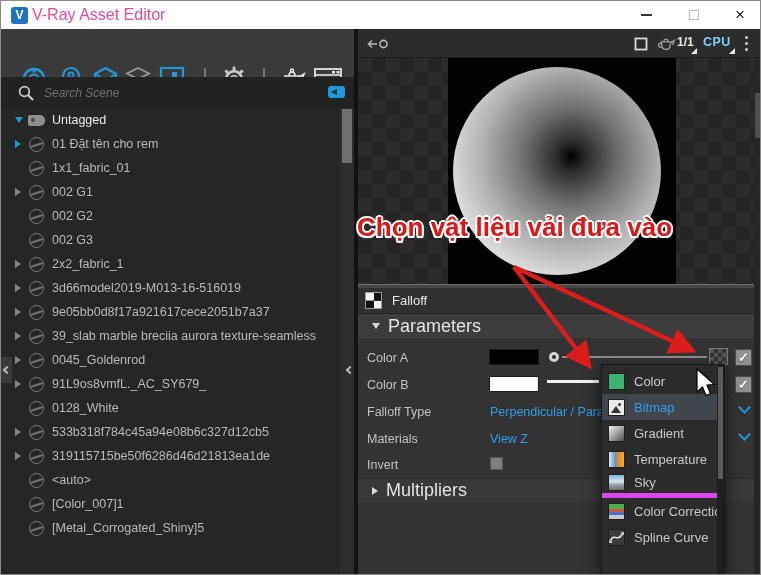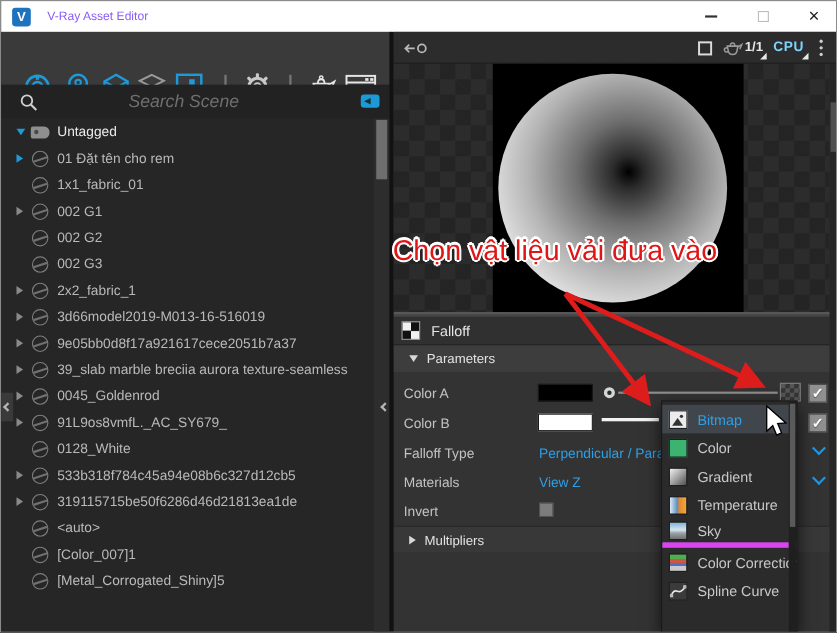--- a/index.html
+++ b/index.html
@@ -4,35 +4,35 @@
 <style>
   html,body{margin:0;padding:0;background:#555;}
   *{box-sizing:border-box;font-family:"Liberation Sans",sans-serif;}
   #app{position:relative;width:761px;height:575px;background:#333;overflow:hidden;border:1px solid #8a8a8a;}
   .abs{position:absolute;}
 
   
   #titlebar{left:0;top:0;width:761px;height:28px;background:#ffffff;display:flex;align-items:center;}
   #vray-logo{width:17px;height:17px;margin-left:10px;background:#1e73be;border-radius:3px;color:#fff;
     font-size:12px;font-weight:bold;display:flex;align-items:center;justify-content:center;}
-  #title-text{margin-left:15px;font-size:11px;color:#8b5cf6;}
+  #title-text{margin-left:4px;font-size:16px;color:#ec4899;}
   .winbtn{position:absolute;top:0;width:34px;height:27px;display:flex;align-items:center;justify-content:center;}
   #btn-min{left:628px;} #btn-min .bar{width:11px;height:2px;background:#333;}
   #btn-max{left:676px;} #btn-max .box{width:10px;height:10px;border:1px solid #bdbdbd;}
   #btn-close{left:722px;font-size:17px;color:#222;line-height:1;}
 
   
   #ltoolbar{left:0;top:28px;width:355px;height:48px;background:#3a3a3a;}
   .tbicon{position:absolute;top:37px;}
   .vsep{position:absolute;top:39px;width:2px;height:28px;background:#777;}
   .corner{position:absolute;width:0;height:0;border-left:6px solid transparent;border-bottom:6px solid #cfcfcf;}
 
   
   #searchrow{left:0;top:76px;width:353px;height:31px;background:#222222;display:flex;align-items:center;}
-  #search-input{background:transparent;border:none;outline:none;color:#bbb;font-style:italic;font-size:16px;width:250px;text-align:center;}
+  #search-input{background:transparent;border:none;outline:none;color:#bbb;font-style:italic;font-size:12px;width:250px;}
   #search-input::placeholder{color:#6f6f6f;font-style:italic;}
   #search-toggle{position:absolute;left:327px;top:85px;width:17px;height:12px;background:#1c9ad6;border-radius:3px;}
   #search-toggle:before{content:"";position:absolute;left:3px;top:2.5px;width:0;height:0;
     border-top:3.5px solid transparent;border-bottom:3.5px solid transparent;border-right:6px solid #15303e;}
 
   
   #tree{left:0;top:107px;width:353px;height:468px;background:#262626;overflow:hidden;}
   #mat-header{padding:4px 0 3px 13px;color:#e8e8e8;font-size:13px;}
   .mrow{height:24px;display:flex;align-items:center;color:#b9b9b9;font-size:12.5px;white-space:nowrap;}
   .mrow .arrowbox{width:10px;margin-left:14px;display:flex;}
@@ -61,33 +61,33 @@
   .kebab i{display:block;width:3px;height:3px;background:#cfcfcf;border-radius:50%;margin-bottom:3px;}
 
   
   #preview{left:357px;top:57px;width:396px;height:226px;background-color:#2c2c2c;
     background-image:linear-gradient(45deg,#242424 25%,transparent 25%,transparent 75%,#242424 75%),
                      linear-gradient(45deg,#242424 25%,transparent 25%,transparent 75%,#242424 75%);
     background-size:28px 28px;background-position:0 0,14px 14px;}
   #preview-black{left:447px;top:57px;width:228px;height:226px;background:#000;}
   #falloff-sphere{left:452px;top:66px;width:208px;height:208px;border-radius:50%;
     background:radial-gradient(circle at 57% 43%,#000 0%,#2c2c2c 9%,#6e6e6e 28%,#b3b3b3 54%,#e6e6e6 78%,#fff 94%);}
-  #annotation-text{left:356px;top:211px;width:380px;color:#e01515;font-size:26px;font-weight:normal;white-space:nowrap;
+  #annotation-text{left:356px;top:211px;width:380px;color:#e01515;font-size:26px;font-weight:bold;white-space:nowrap;
     text-shadow:-1.5px -1.5px 0 #fff,1.5px -1.5px 0 #fff,-1.5px 1.5px 0 #fff,1.5px 1.5px 0 #fff,0 -2px 0 #fff,0 2px 0 #fff,-2px 0 0 #fff,2px 0 0 #fff;}
   #rscroll{left:753px;top:57px;width:8px;height:518px;background:#262626;}
   #rscroll-thumb{left:754px;top:92px;width:6px;height:45px;background:#4f4f4f;}
 
   
   #splitter{left:357px;top:283px;width:396px;height:4px;background:#474747;border-top:1px solid #6a6a6a;}
   #falloff-header{left:357px;top:287px;width:396px;height:26px;background:#303030;border-bottom:1px solid #222;
     display:flex;align-items:center;color:#e6e6e6;font-size:13px;}
   .checker17{width:17px;height:17px;margin:0 10px 0 7px;border:1px solid #999;
     background-image:linear-gradient(90deg,#f2f2f2 50%,#111 50%),linear-gradient(90deg,#111 50%,#f2f2f2 50%);
     background-size:100% 50%;background-repeat:no-repeat;background-position:0 0,0 100%;}
-  .sect-header{left:357px;width:396px;height:24px;display:flex;align-items:center;color:#e3e3e3;font-size:12px;}
+  .sect-header{left:357px;width:396px;height:24px;display:flex;align-items:center;color:#e3e3e3;font-size:18px;}
   #params-header{top:313px;background:#3d3d3d;}
   #mult-header{top:477px;background:#383838;border-top:1px solid #2a2a2a;}
   .sect-header .tri{margin:0 8px 0 14px;}
   .tri-d-w{width:0;height:0;border-top:6px solid #d8d8d8;border-left:4px solid transparent;border-right:4px solid transparent;}
   .tri-r-w{width:0;height:0;border-left:6px solid #d8d8d8;border-top:4px solid transparent;border-bottom:4px solid transparent;}
   .plabel{position:absolute;left:366px;color:#c2c2c2;font-size:12.5px;}
   .pvalue-blue{position:absolute;left:489px;color:#2e9fe6;font-size:12.5px;}
   .swatch{position:absolute;left:488px;width:50px;height:16px;border:1px solid #1a1a1a;}
   #swatch-a{top:348px;background:#000;}
   #swatch-b{top:375px;background:#fff;}
@@ -417,31 +417,31 @@
   <div class="plabel" style="top:457px">Invert</div>
   <div id="cbox-invert"></div>
 
   <div id="mult-header" class="sect-header abs">
     <span class="tri tri-r-w"></span>
     <span>Multipliers</span>
   </div>
 
   <div id="texmenu" class="abs">
     <div>
+        <div class="menuitem">
+    <span class="mi ic-color">
+      
+    </span>
+    <span>Color</span>
+  </div>
         <div class="menuitem selected">
     <span class="mi ic-bitmap">
       
     </span>
     <span>Bitmap</span>
-  </div>
-        <div class="menuitem">
-    <span class="mi ic-color">
-      
-    </span>
-    <span>Color</span>
   </div>
         <div class="menuitem">
     <span class="mi ic-gradient">
       
     </span>
     <span>Gradient</span>
   </div>
         <div class="menuitem">
     <span class="mi ic-temperature">
       

